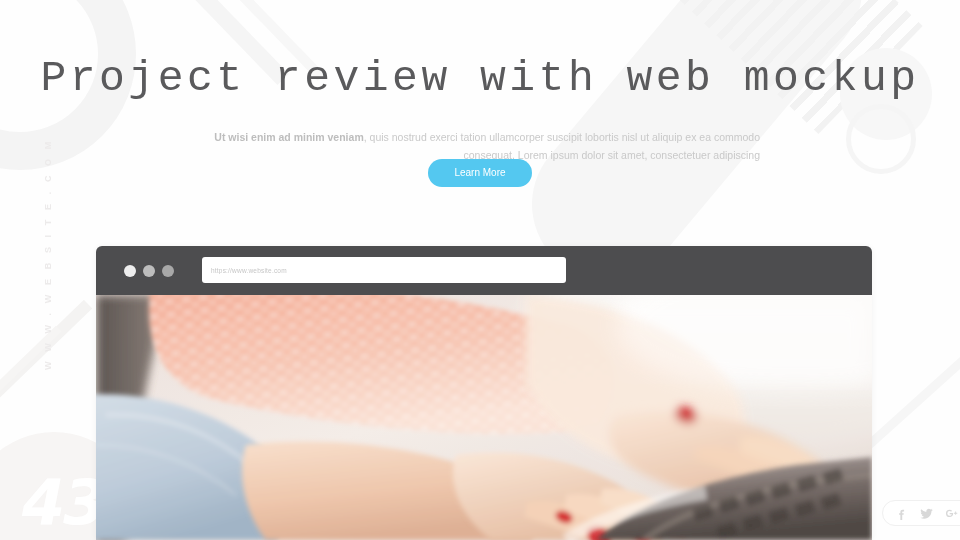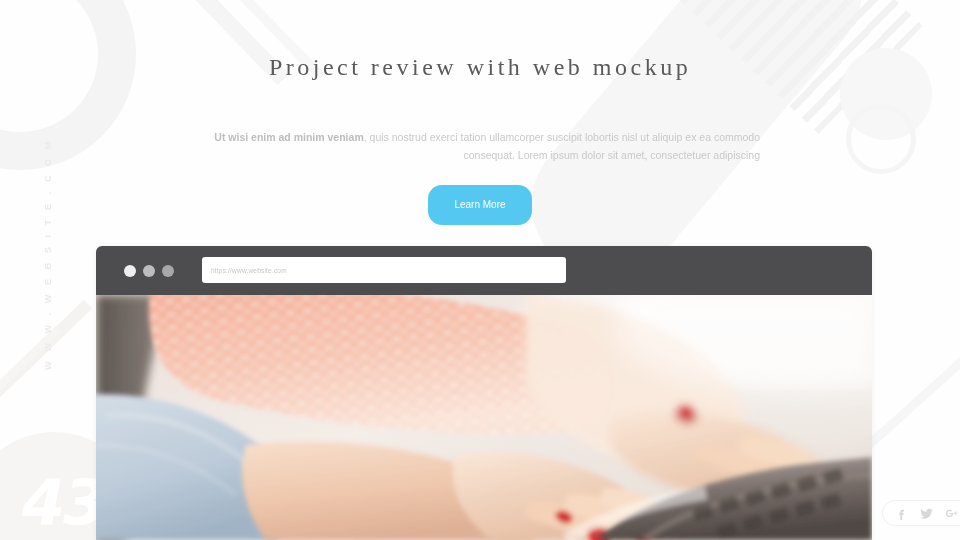--- a/index.html
+++ b/index.html
@@ -146,22 +146,22 @@
     text-align:center;
     white-space:nowrap;
     z-index:3;
   }
 
   
   .headline {
     position:absolute;
     left:0; right:0; top:54px;
     text-align:center;
-    font-family:Liberation Serif, serif;
-    font-size:24px;
+    font-family:Liberation Mono, monospace;
+    font-size:43px;
     font-weight:400;
     letter-spacing:3.5px;
     color:#5a5a5c;
     z-index:4;
     white-space:nowrap;
   }
 
   
   .body-copy {
     position:absolute;
@@ -175,23 +175,23 @@
     z-index:4;
   }
   .body-copy .lead {
     font-weight:bold;
     color:#bdbdbd;
   }
 
   
   .cta-button {
     position:absolute;
-    left:50%; top:185px;
+    left:50%; top:159px;
     transform:translateX(-50%);
-    width:104px; height:40px;
+    width:104px; height:28px;
     border:none;
     border-radius:14px;
     background:#54c8f0;
     color:#ffffff;
     font-size:10px;
     font-family:"Liberation Sans", sans-serif;
     cursor:pointer;
     z-index:5;
     line-height:28px;
     text-align:center;

